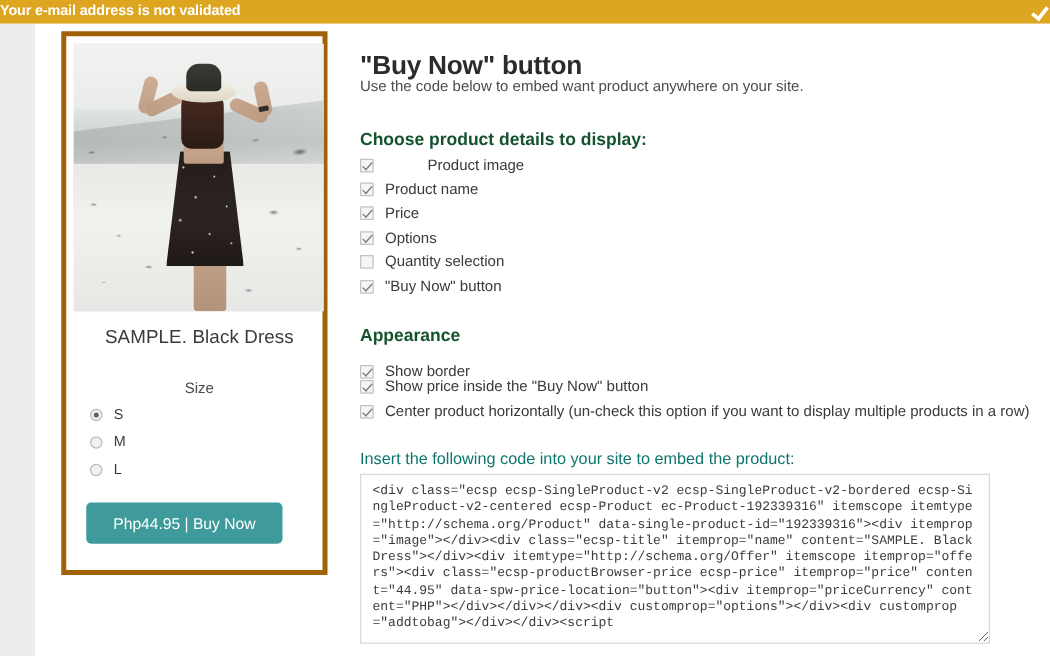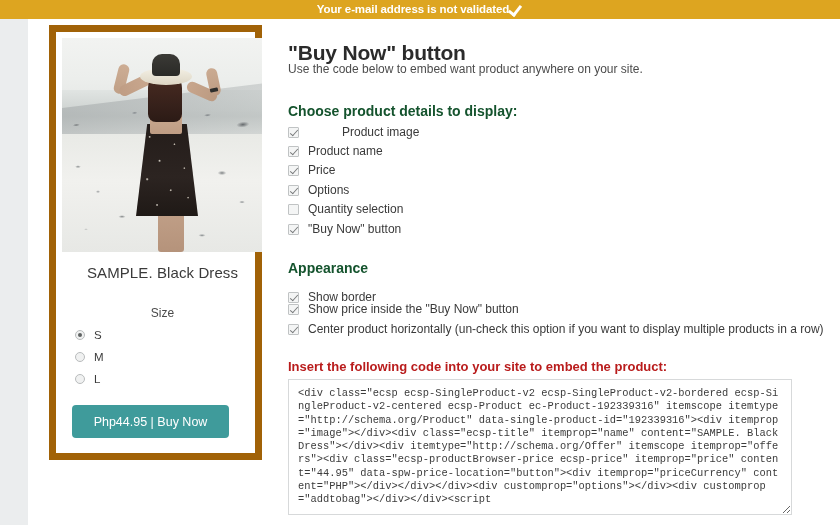--- a/index.html
+++ b/index.html
@@ -18,21 +18,21 @@
 
   
   #notice-banner {
     position: absolute;
     left: 0; top: 0;
     width: 840px;
     height: 19px;
     background: #dda520;
     display: flex;
     align-items: center;
-    justify-content: center;
+    justify-content: space-between;
     box-sizing: border-box;
   }
   #notice-banner .notice-text {
     color: #ffffff;
     font-size: 11.5px;
     font-weight: bold;
     letter-spacing: -0.1px;
     line-height: 19px;
   }
   .check-glyph {
@@ -70,21 +70,21 @@
     background: #ffffff;
   }
 
   
   #product-card {
     position: absolute;
     left: 49px; top: 25px;
     width: 213px;
     height: 435px;
     background: #ffffff;
-    border: 7px solid #a16207;
+    border: 4px solid #a16207;
     box-sizing: border-box;
   }
   #product-photo {
     position: absolute;
     left: 6px; top: 6px;
     width: 200px;
     height: 214px;
     overflow: hidden;
     background: #cfd3d2;
   }
@@ -282,22 +282,22 @@
     font-size: 14px;
     font-weight: bold;
     color: #14532d;
   }
   #details-heading { top: 103px; }
   #appearance-heading { top: 260px; }
   #embed-heading {
     position: absolute;
     left: 288px; top: 359px;
     font-size: 13px;
-    font-weight: bold;
-    color: #b91c1c;
+    font-weight: normal;
+    color: #0f766e;
   }
 
   .option-row {
     position: absolute;
     left: 288px;
     display: flex;
     align-items: center;
     font-size: 12px;
     color: #3a3a3a;
   }

